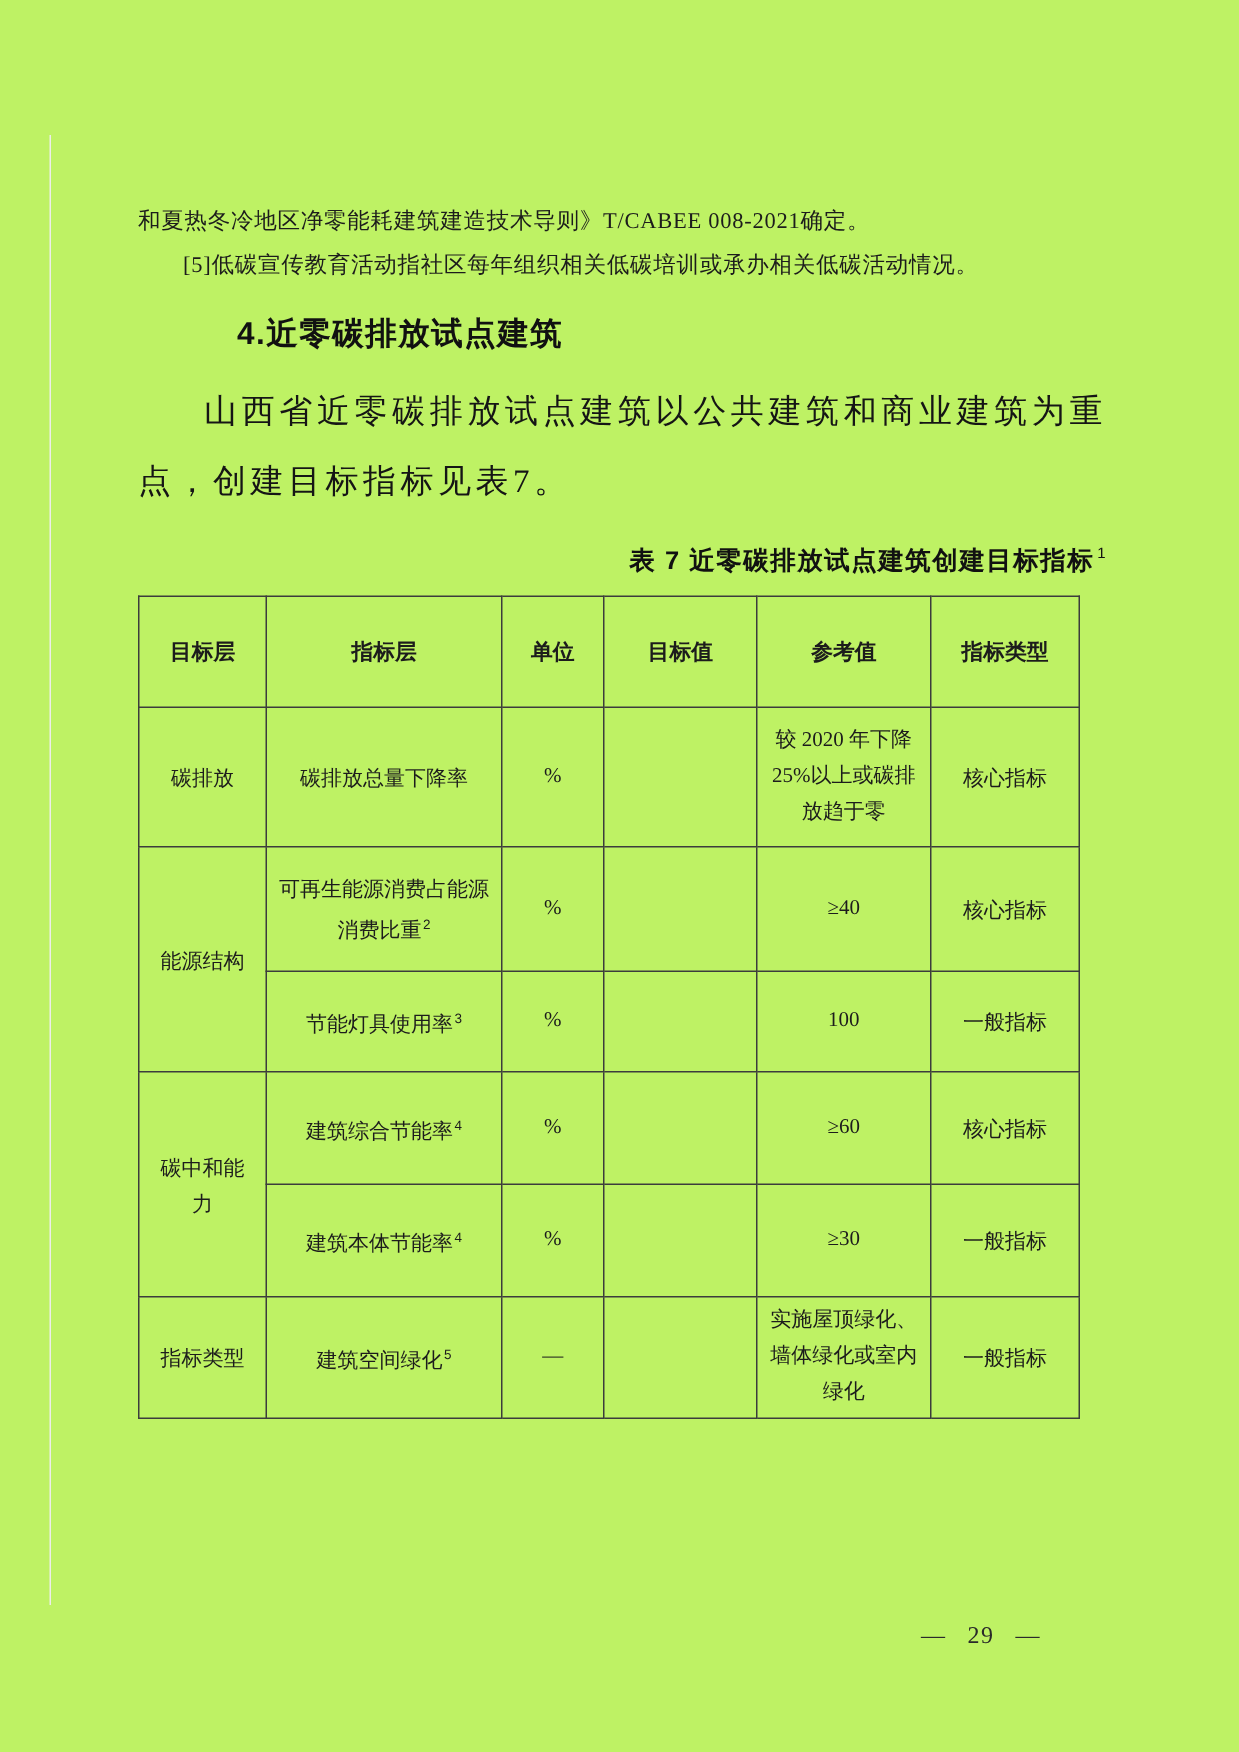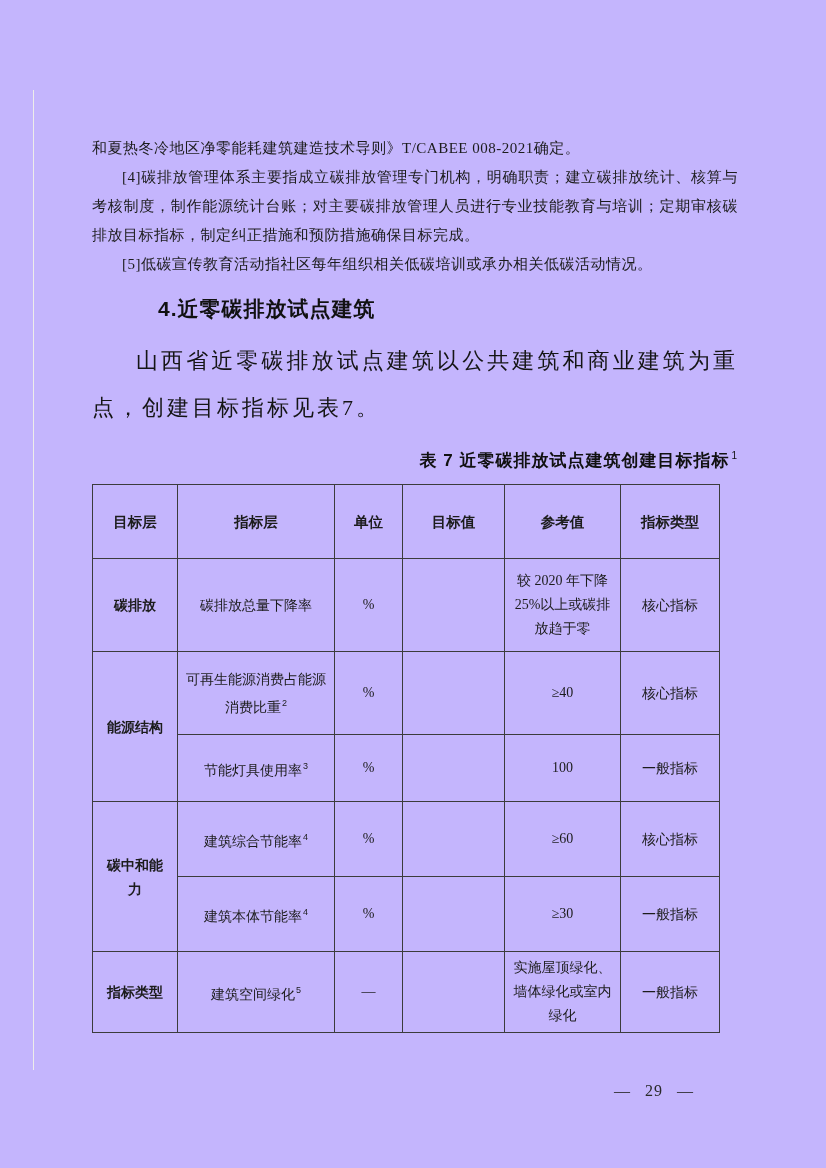--- a/index.html
+++ b/index.html
@@ -6,21 +6,21 @@
   html, body {
     width: 826px; height: 1168px;
     background: #ffffff;
     font-family: "Liberation Serif", "DejaVu Serif", serif;
     color: #1c1c1c;
     overflow: hidden;
   }
   .page {
     position: relative;
     width: 826px; height: 1168px;
-    background: #c4b5fd;
+    background: #bef264;
   }
   .artifact-line {
     position: absolute;
     left: 33px; top: 90px;
     width: 1px; height: 980px;
     background: #ededea;
   }
   .content {
     position: absolute;
     left: 92px; top: 134px;
@@ -88,21 +88,21 @@
     padding: 4px 8px;
     color: #1c1c1c;
   }
   table.data-table th {
     font-family: "Liberation Sans", "DejaVu Sans", sans-serif;
     font-weight: bold;
     font-size: 14.5px;
   }
   td.group-cell {
     font-family: "Liberation Sans", "DejaVu Sans", sans-serif;
-    font-weight: bold;
+    font-weight: normal;
     padding: 4px 12px;
   }
   td.indicator-cell, td.type-cell {
     font-family: "Liberation Sans", "DejaVu Sans", sans-serif;
   }
   td.indicator-cell sup {
     font-size: 9px;
     vertical-align: super;
     margin-left: 1px;
   }
@@ -125,21 +125,20 @@
   .footer .dash { margin: 0 14px; }
 </style>
 </head>
 <body>
 
 <div class="page">
   <div class="artifact-line"></div>
 
   <div class="content">
     <p class="small-text no-indent">和夏热冬冷地区净零能耗建筑建造技术导则》T/CABEE 008-2021确定。</p>
-    <p class="small-text">[4]碳排放管理体系主要指成立碳排放管理专门机构，明确职责；建立碳排放统计、核算与考核制度，制作能源统计台账；对主要碳排放管理人员进行专业技能教育与培训；定期审核碳排放目标指标，制定纠正措施和预防措施确保目标完成。</p>
     <p class="small-text">[5]低碳宣传教育活动指社区每年组织相关低碳培训或承办相关低碳活动情况。</p>
 
     <h2 class="section-heading">4.近零碳排放试点建筑</h2>
 
     <p class="body-large">山西省近零碳排放试点建筑以公共建筑和商业建筑为重点，创建目标指标见表7。</p>
 
     <div class="table-title">
       <span>表 7  近零碳排放试点建筑创建目标指标</span><sup>1</sup>
     </div>
 

